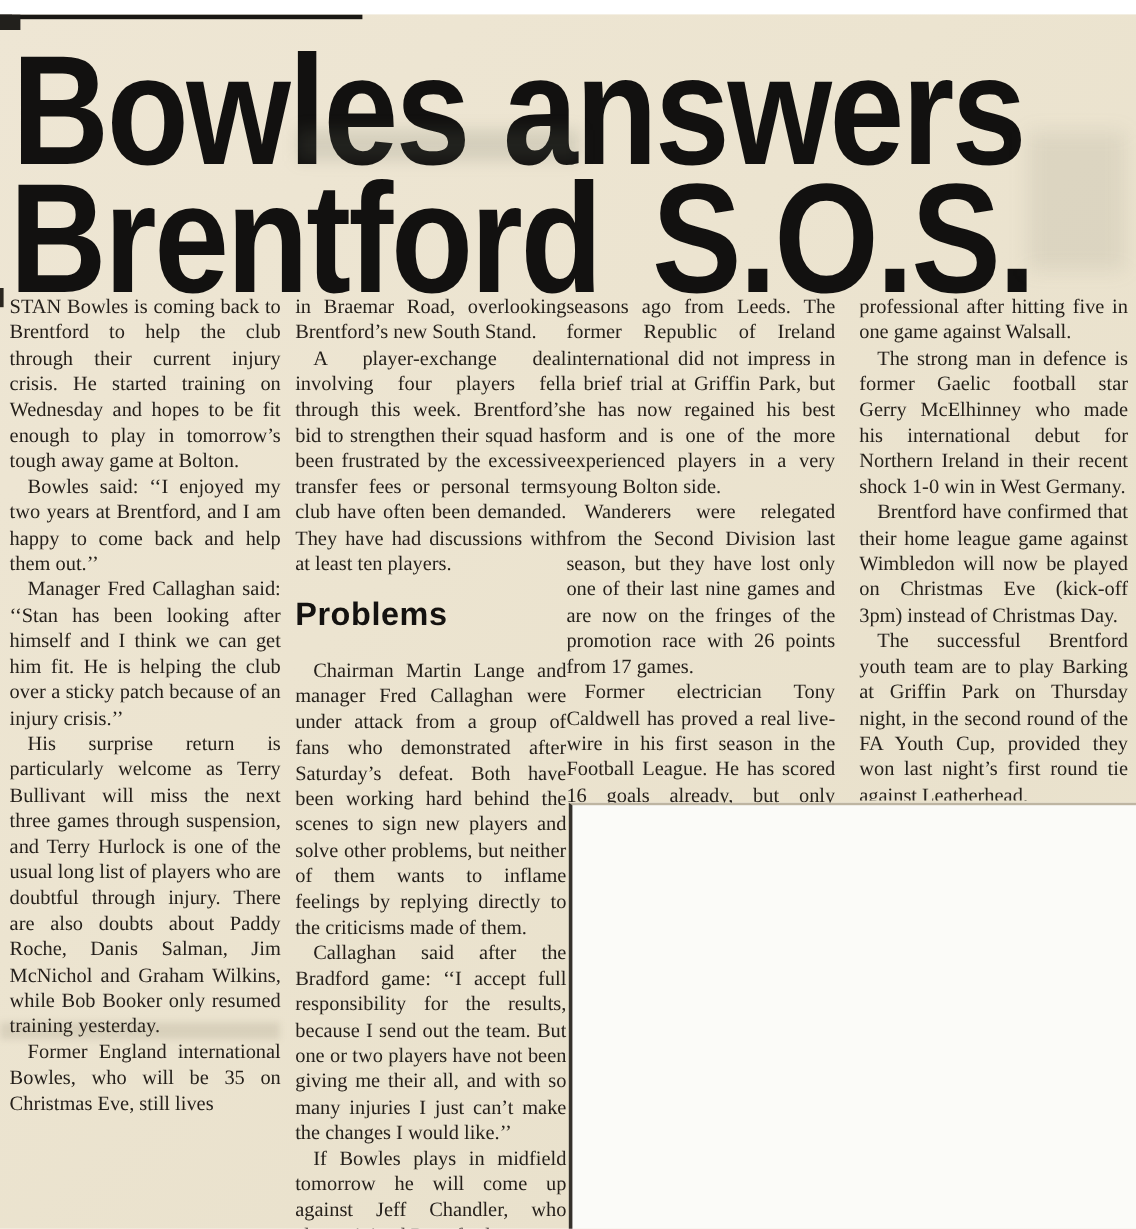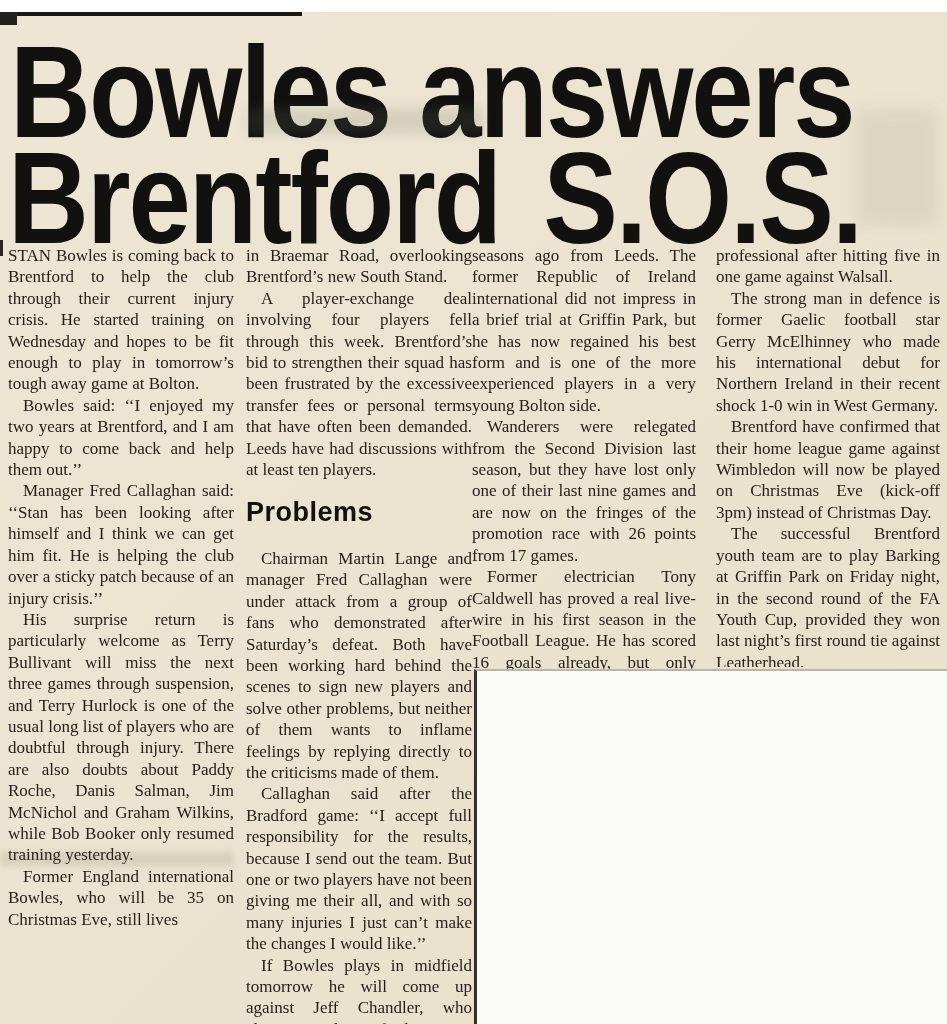--- a/index.html
+++ b/index.html
@@ -91,38 +91,38 @@
   <div class="col col1">
     <p class="para">STAN Bowles is coming back to Brentford to help the club through their current injury crisis. He started training on Wednesday and hopes to be fit enough to play in tomorrow’s tough away game at Bolton.</p>
     <p class="para indent">Bowles said: ‘‘I enjoyed my two years at Brentford, and I am happy to come back and help them out.’’</p>
     <p class="para indent">Manager Fred Callaghan said: ‘‘Stan has been looking after himself and I think we can get him fit. He is helping the club over a sticky patch because of an injury crisis.’’</p>
     <p class="para indent">His surprise return is particularly welcome as Terry Bullivant will miss the next three games through suspension, and Terry Hurlock is one of the usual long list of players who are doubtful through injury. There are also doubts about Paddy Roche, Danis Salman, Jim McNichol and Graham Wilkins, while Bob Booker only resumed training yesterday.</p>
     <p class="para indent">Former England international Bowles, who will be 35 on Christmas Eve, still lives</p>
   </div>
 
   <div class="col col2">
     <p class="para">in Braemar Road, overlooking Brentford’s new South Stand.</p>
-    <p class="para indent">A player-exchange deal involving four players fell through this week. Brentford’s bid to strengthen their squad has been frustrated by the excessive transfer fees or personal terms that have often been demanded. Leeds have had discussions with at least ten players.</p>
+    <p class="para indent">A player-exchange deal involving four players fell through this week. Brentford’s bid to strengthen their squad has been frustrated by the excessive transfer fees or personal terms club have often been demanded. They have had discussions with at least ten players.</p>
     <div class="subhead">Problems</div>
     <p class="para indent">Chairman Martin Lange and manager Fred Callaghan were under attack from a group of fans who demonstrated after Saturday’s defeat. Both have been working hard behind the scenes to sign new players and solve other problems, but neither of them wants to inflame feelings by replying directly to the criticisms made of them.</p>
     <p class="para indent">Callaghan said after the Bradford game: ‘‘I accept full responsibility for the results, because I send out the team. But one or two players have not been giving me their all, and with so many injuries I just can’t make the changes I would like.’’</p>
     <p class="para indent">If Bowles plays in midfield tomorrow he will come up against Jeff Chandler, who almost joined Brentford two</p>
   </div>
 
   <div class="col col3">
     <p class="para">seasons ago from Leeds. The former Republic of Ireland international did not impress in a brief trial at Griffin Park, but he has now regained his best form and is one of the more experienced players in a very young Bolton side.</p>
     <p class="para indent">Wanderers were relegated from the Second Division last season, but they have lost only one of their last nine games and are now on the fringes of the promotion race with 26 points from 17 games.</p>
     <p class="para indent">Former electrician Tony Caldwell has proved a real live-wire in his first season in the Football League. He has scored 16 goals already, but only became a full-time</p>
   </div>
 
   <div class="col col4">
     <p class="para">professional after hitting five in one game against Walsall.</p>
     <p class="para indent">The strong man in defence is former Gaelic football star Gerry McElhinney who made his international debut for Northern Ireland in their recent shock 1-0 win in West Germany.</p>
     <p class="para indent">Brentford have confirmed that their home league game against Wimbledon will now be played on Christmas Eve (kick-off 3pm) instead of Christmas Day.</p>
-    <p class="para indent">The successful Brentford youth team are to play Barking at Griffin Park on Friday night, in the second round of the FA Youth Cup, provided they won last night’s first round tie against Leatherhead.</p>
+    <p class="para indent">The successful Brentford youth team are to play Barking at Griffin Park on Thursday night, in the second round of the FA Youth Cup, provided they won last night’s first round tie against Leatherhead.</p>
   </div>
 
   <div class="mark-tl"></div>
   <div class="mark-topbar"></div>
   <div class="mark-tr"></div>
   <div class="mark-left"></div>
   <div class="smudge1"></div>
   <div class="smudge2"></div>
   <div class="smudge3"></div>
   <div class="cutout"></div>

